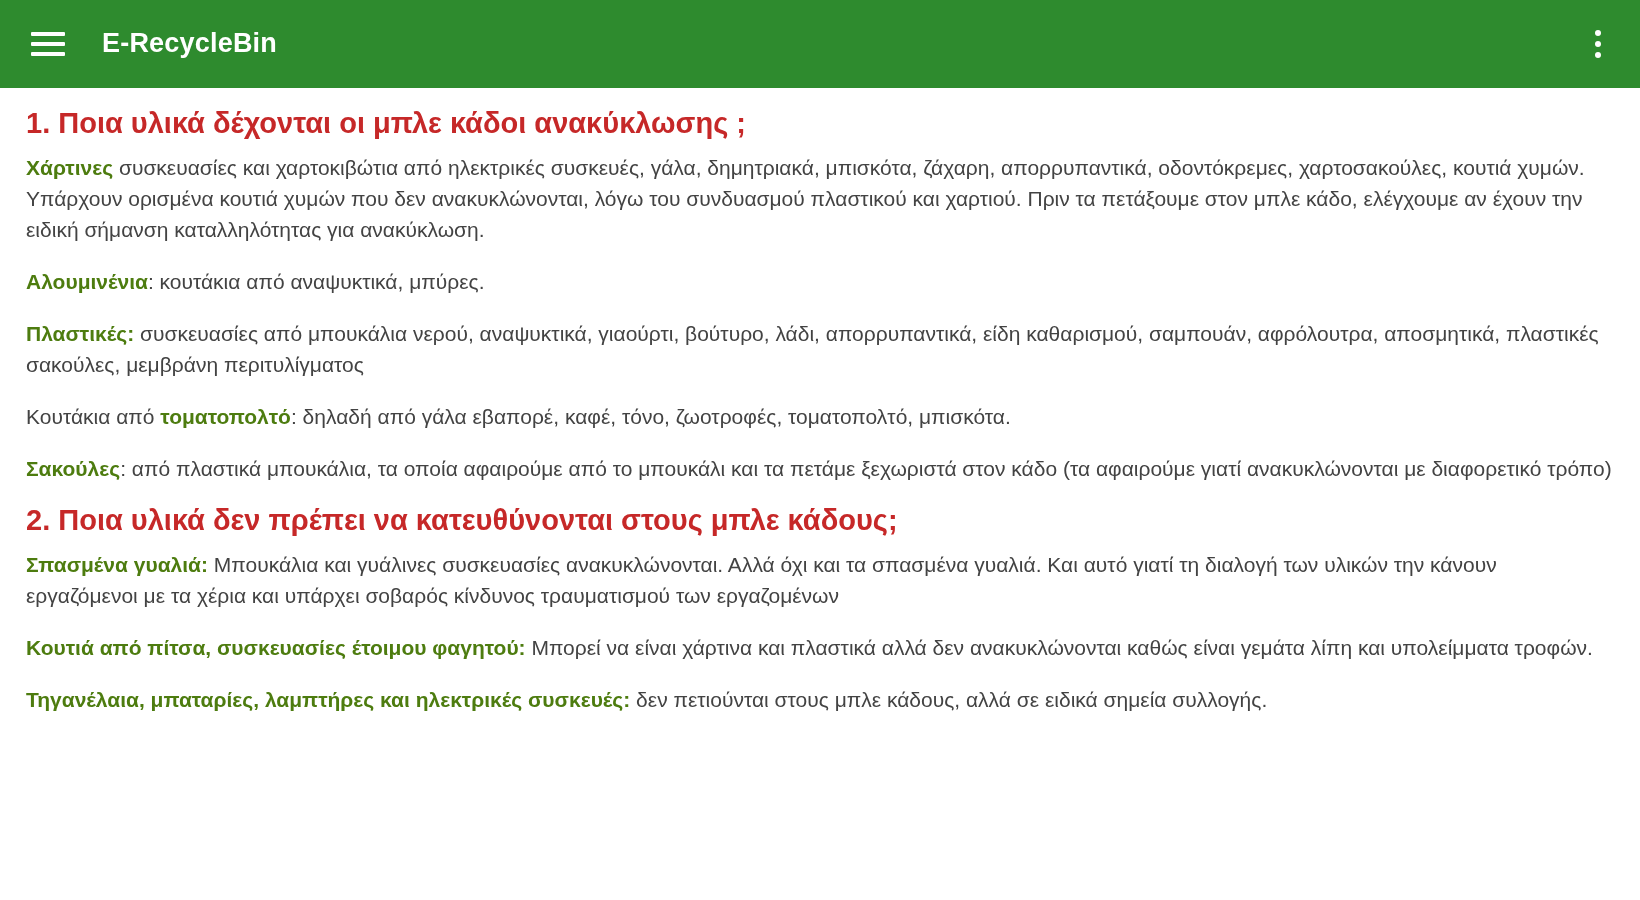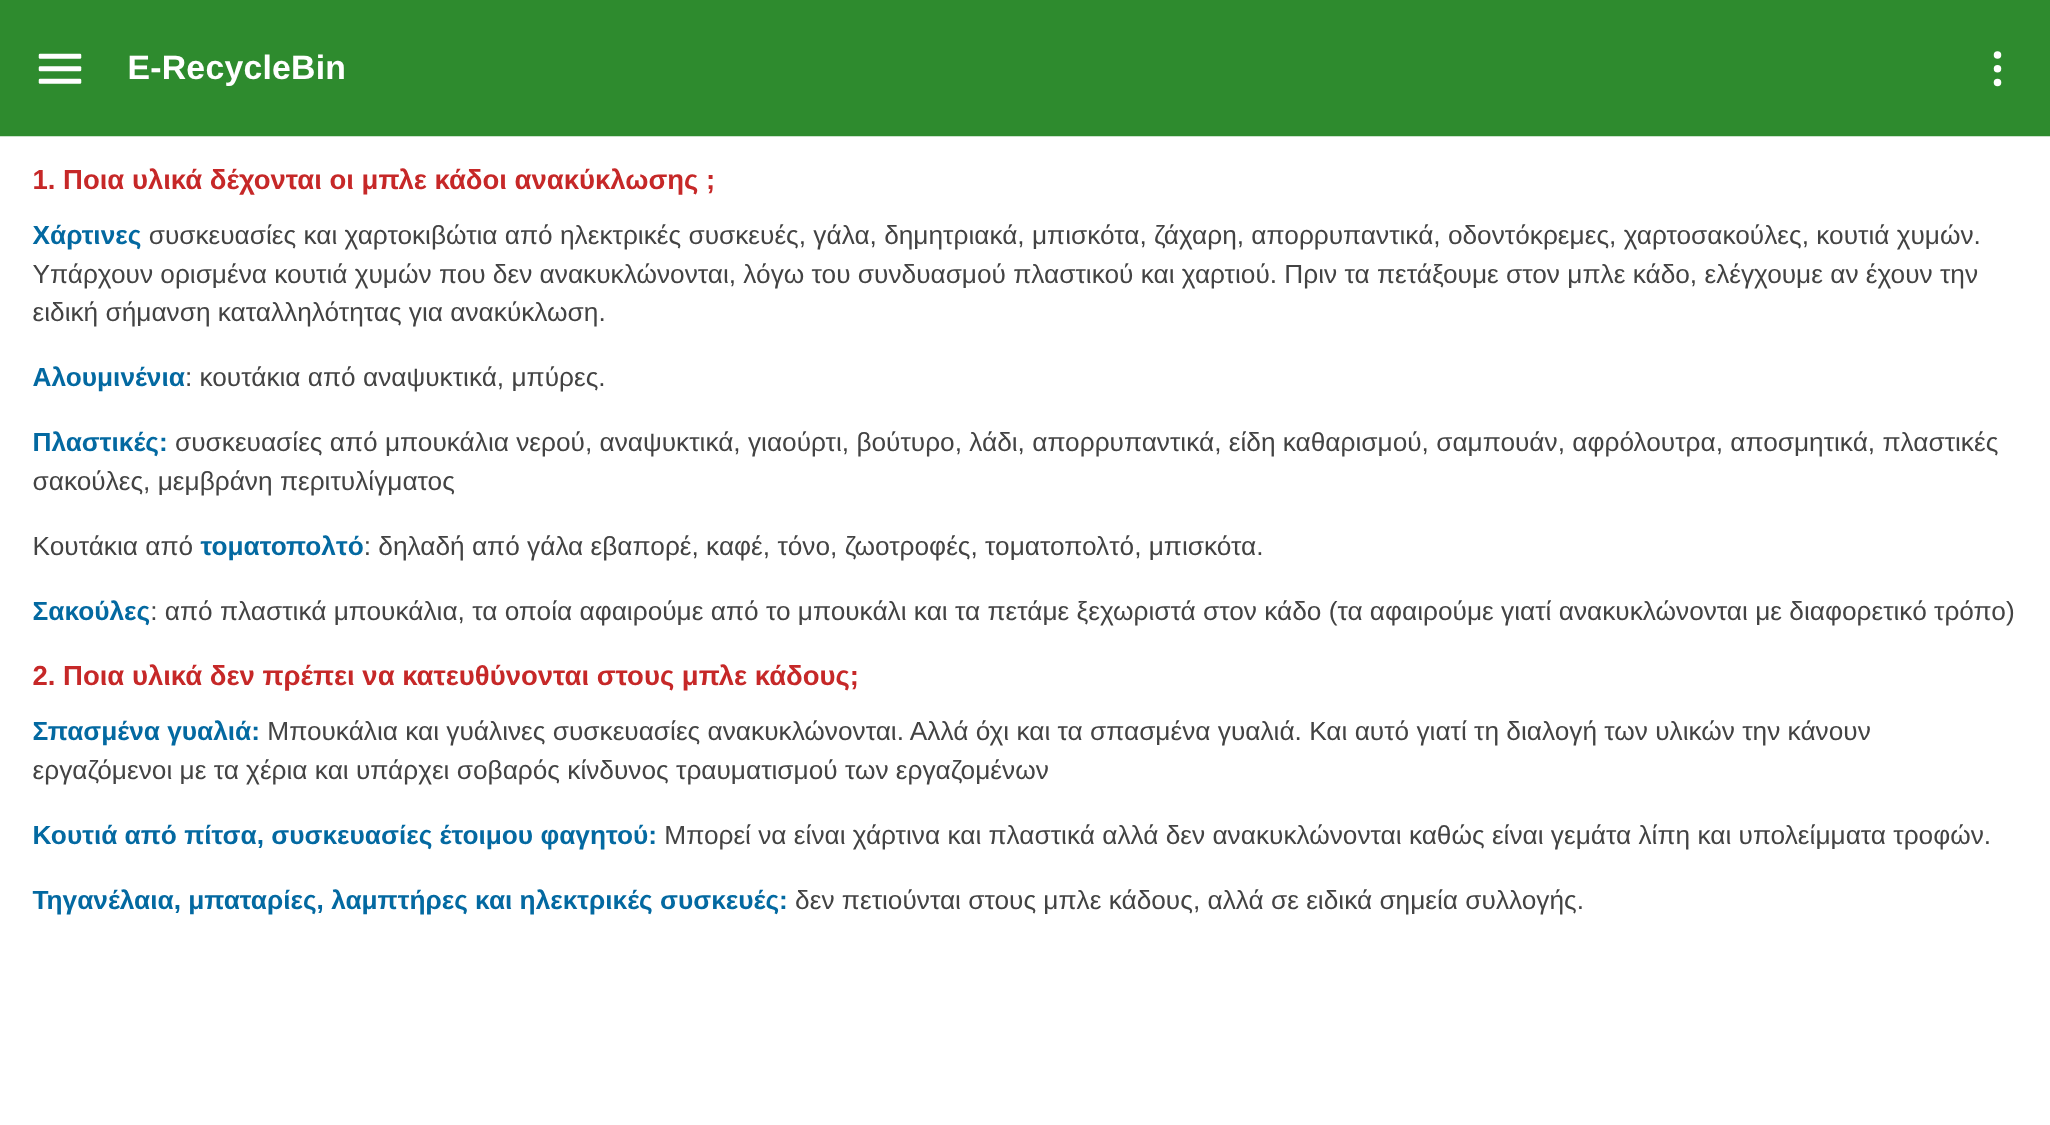--- a/index.html
+++ b/index.html
@@ -7,21 +7,21 @@
   body {
     width: 1640px;
     height: 900px;
     overflow: hidden;
     background: #ffffff;
     font-family: "Liberation Sans", sans-serif;
   }
 
   
   .appbar {
-    height: 109px;
+    height: 88px;
     background: #2e8b2e;
     display: flex;
     align-items: center;
     padding: 0 22px 0 20px;
     color: #ffffff;
   }
   .icon-btn {
     background: transparent;
     border: none;
     padding: 0;
@@ -66,28 +66,28 @@
   .content {
     padding: 12px 26px 0 26px;
     color: #434343;
     font-size: 21px;
     line-height: 31px;
     height: 812px;
     overflow: hidden;
   }
   .content h2 {
     color: #c62828;
-    font-size: 22px;
+    font-size: 29px;
     line-height: 30px;
     font-weight: bold;
     margin: 8px 0 14px 0;
   }
   .content h2.second { margin-top: 11px; }
   .content p { margin: 0 0 21px 0; }
-  .content b { color: #0369a1; font-weight: bold; }
+  .content b { color: #4d7c0f; font-weight: bold; }
 </style>
 </head>
 <body>
 
 <header class="appbar">
   <button class="icon-btn">
     <span class="hamburger">
         <i></i>
         <i></i>
         <i></i>

